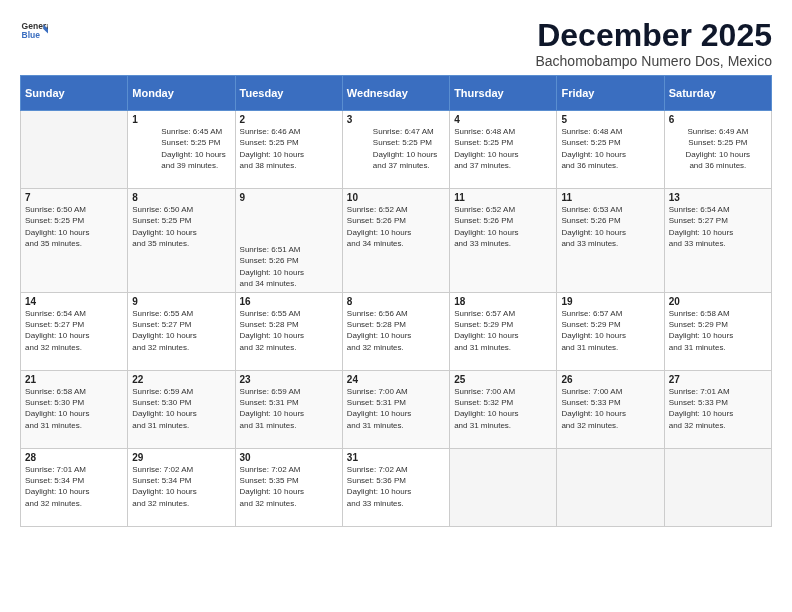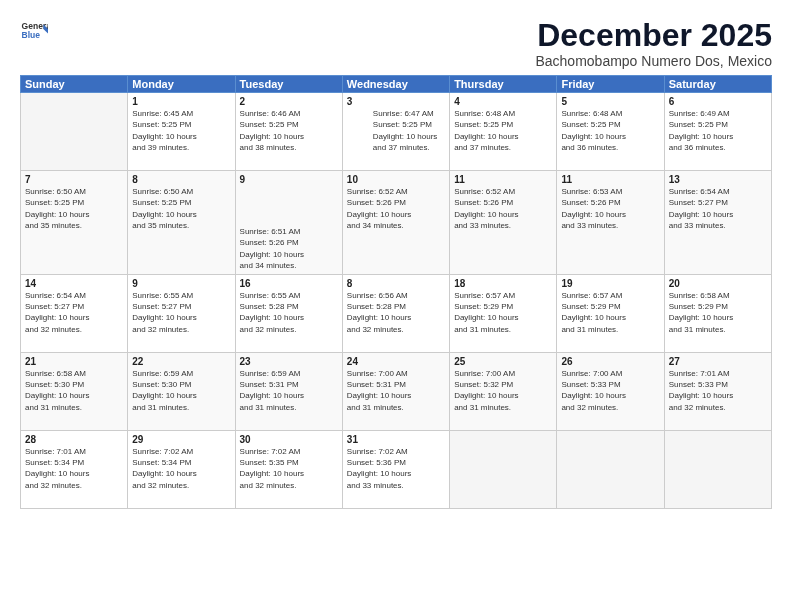--- a/index.html
+++ b/index.html
@@ -48,21 +48,21 @@
     table {
       width: 100%;
       border-collapse: collapse;
       table-layout: fixed;
     }
     thead tr th {
       background-color: #3a6ec0;
       color: #fff;
       font-size: 11px;
       font-weight: bold;
-      padding: 2px 4px;
+      padding: 11px 4px;
       text-align: left;
       border: 1px solid #5a8ed0;
     }
     tbody tr td {
       border: 1px solid #ccc;
       vertical-align: top;
       padding: 3px 4px;
       font-size: 8.5px;
       color: #333;
       background: #fff;
@@ -116,21 +116,21 @@
         <th>Thursday</th>
         <th>Friday</th>
         <th>Saturday</th>
       </tr>
     </thead>
     <tbody id="calendar-body">
     <tr>
           <td class="empty-cell"></td>
           <td>
             <span class="day-number">1</span>
-            <div class="day-info" style="white-space: pre-line;">Sunrise: 6:45 AM
+            <div class="day-info" style="white-space: pre-line; margin-left: 29px;">Sunrise: 6:45 AM
 Sunset: 5:25 PM
 Daylight: 10 hours
 and 39 minutes.</div>
           </td>
           <td>
             <span class="day-number">2</span>
             <div class="day-info" style="white-space: pre-line;">Sunrise: 6:46 AM
 Sunset: 5:25 PM
 Daylight: 10 hours
 and 38 minutes.</div>
@@ -151,21 +151,21 @@
           </td>
           <td>
             <span class="day-number">5</span>
             <div class="day-info" style="white-space: pre-line;">Sunrise: 6:48 AM
 Sunset: 5:25 PM
 Daylight: 10 hours
 and 36 minutes.</div>
           </td>
           <td>
             <span class="day-number">6</span>
-            <div class="day-info" style="white-space: pre-line;">Sunrise: 6:49 AM
+            <div class="day-info" style="white-space: pre-line; text-align: center;">Sunrise: 6:49 AM
 Sunset: 5:25 PM
 Daylight: 10 hours
 and 36 minutes.</div>
           </td>
         </tr>
         <tr>
           <td>
             <span class="day-number">7</span>
             <div class="day-info" style="white-space: pre-line;">Sunrise: 6:50 AM
 Sunset: 5:25 PM

